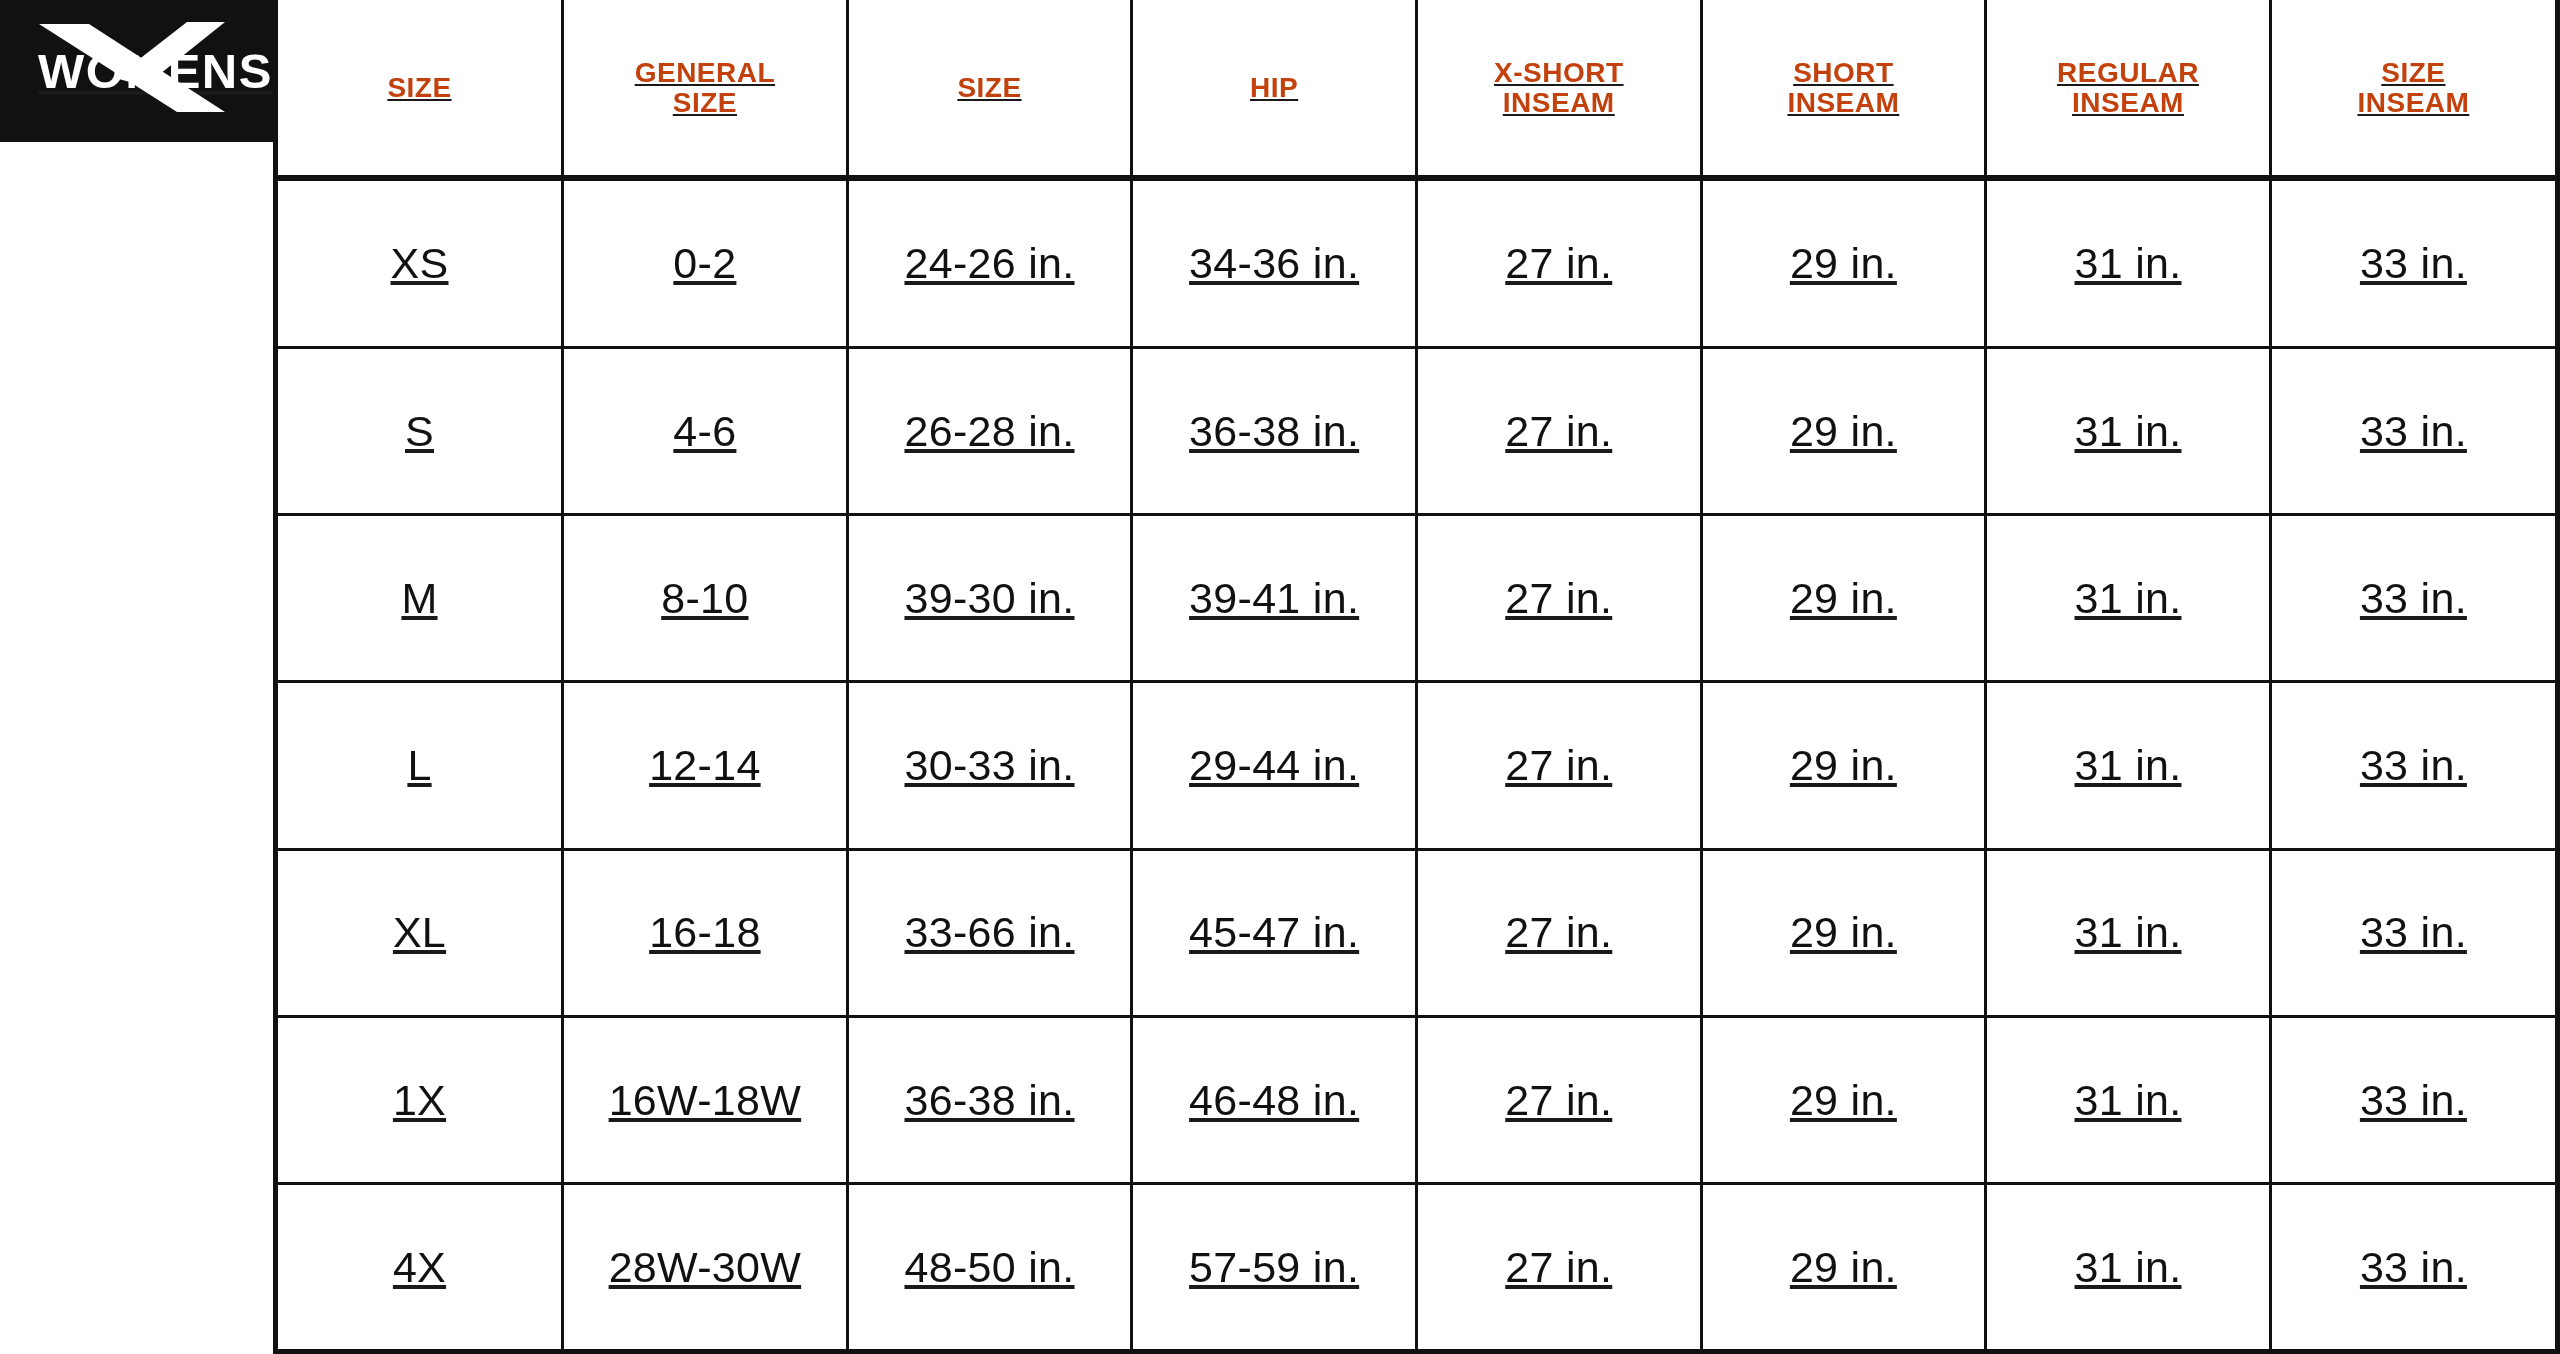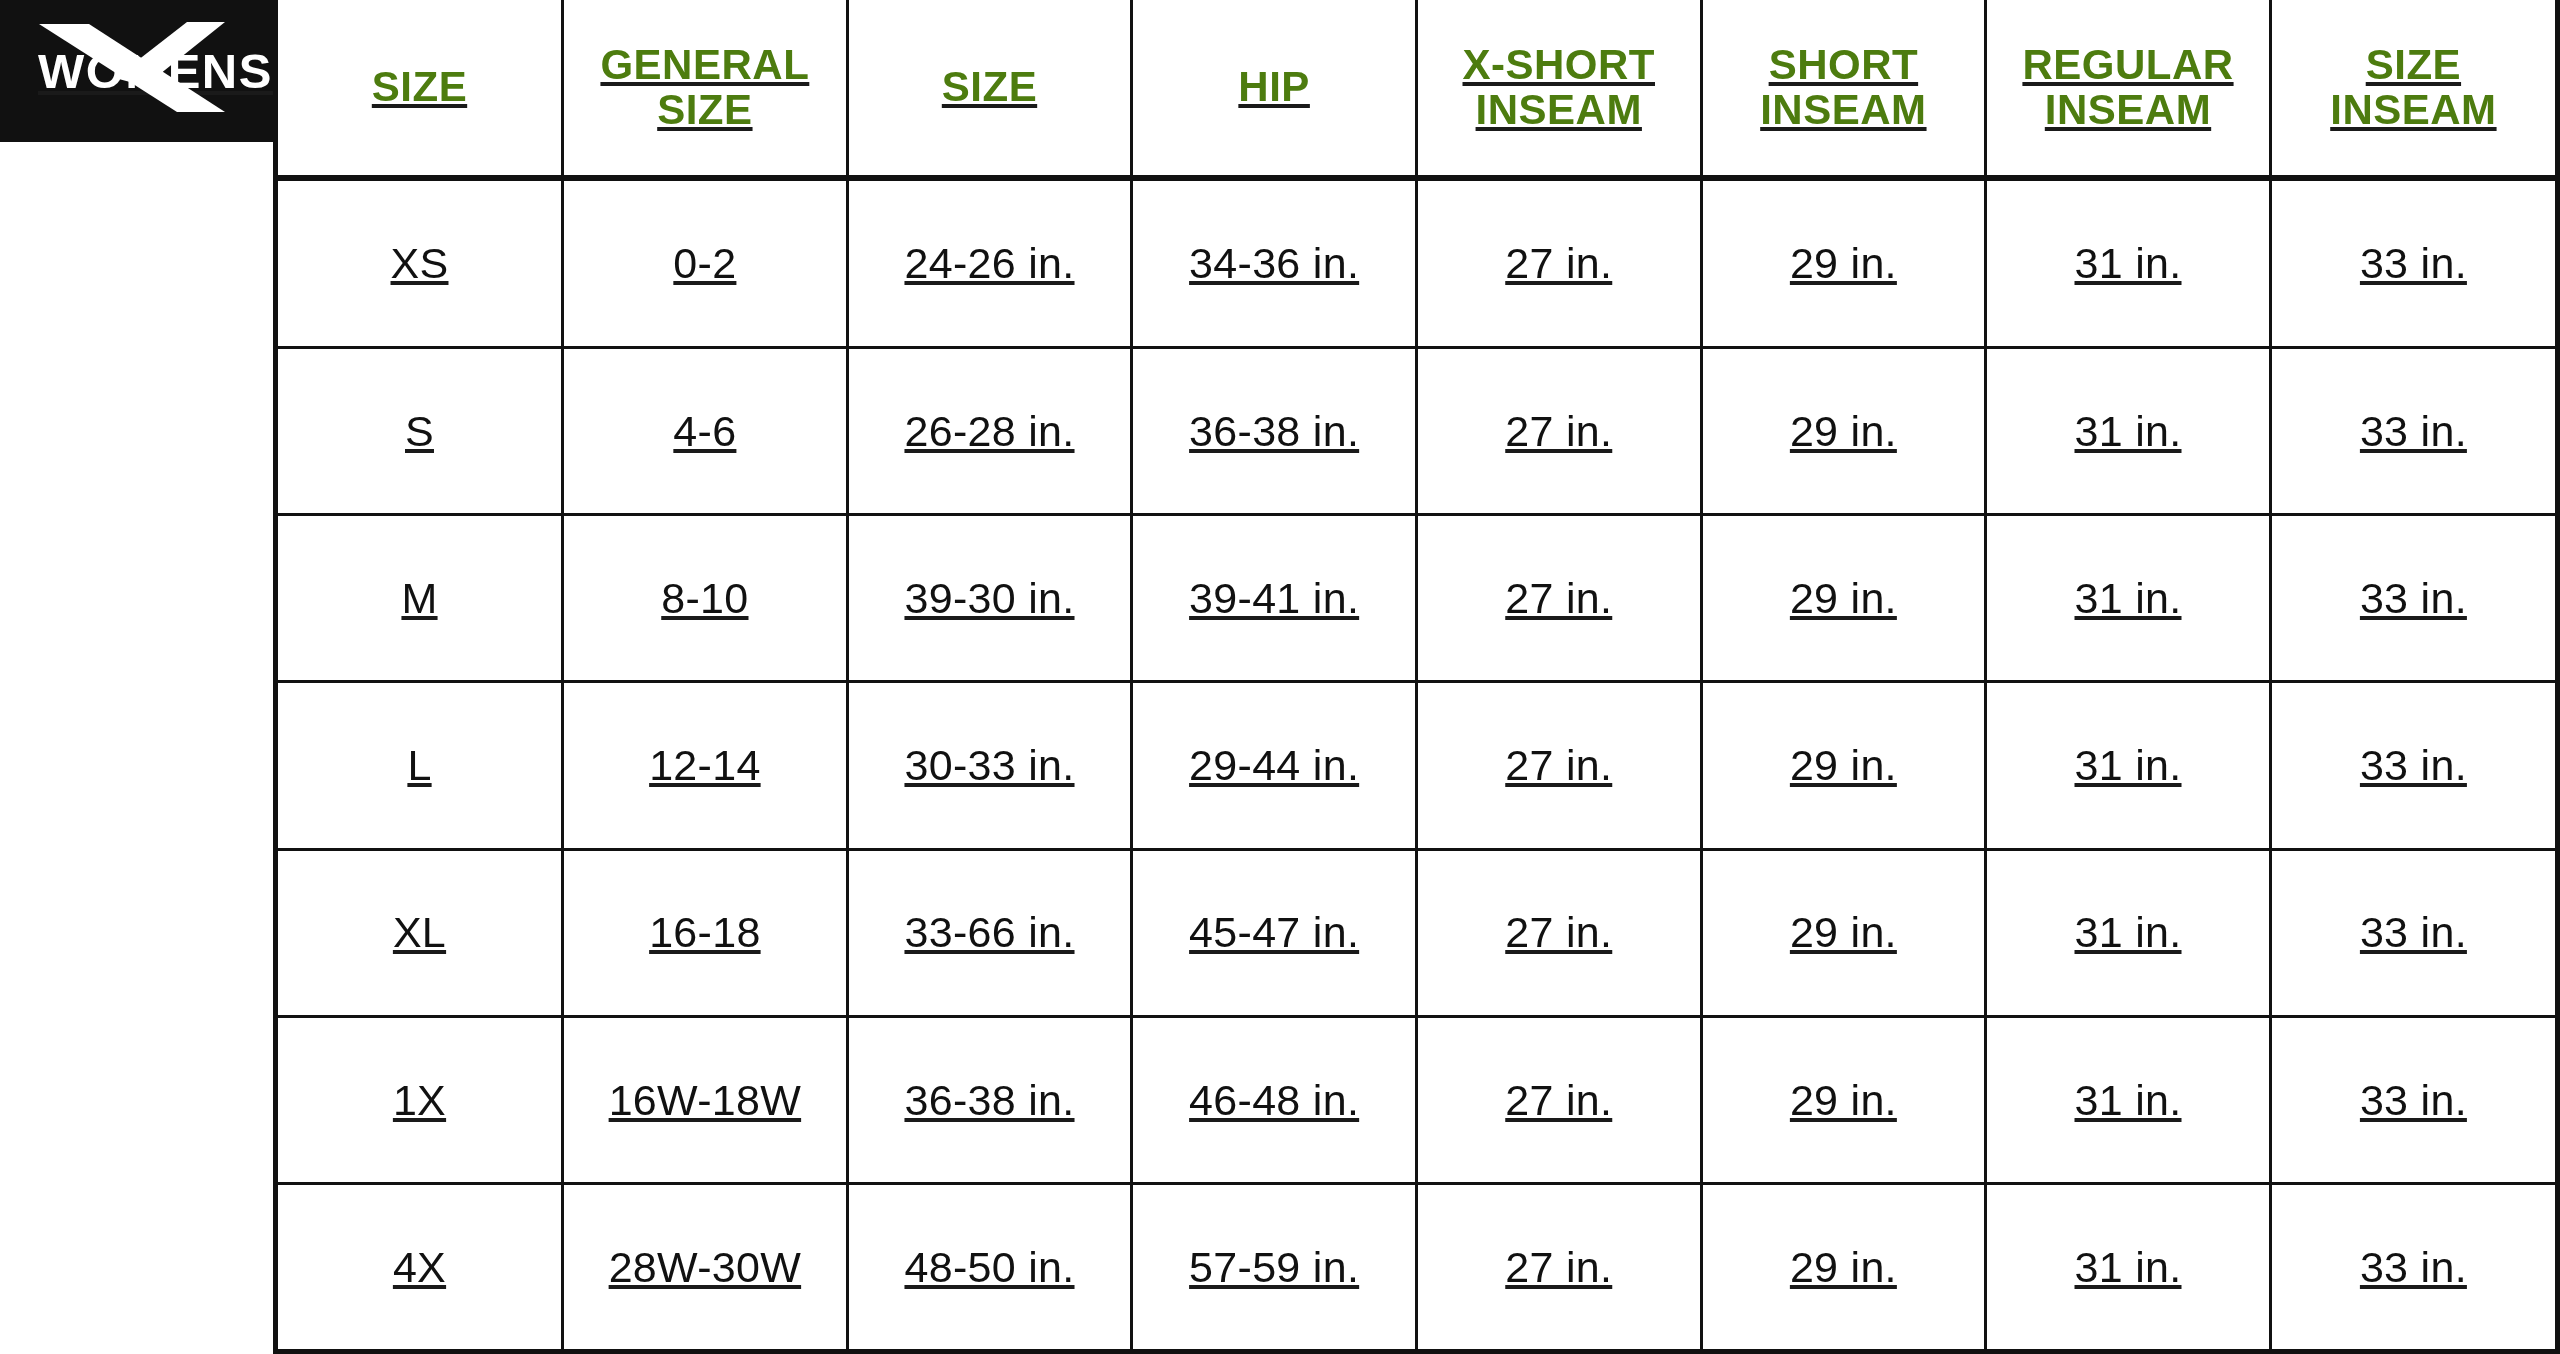--- a/index.html
+++ b/index.html
@@ -71,25 +71,25 @@
     border: 3px solid #111111;
     text-align: center;
     vertical-align: middle;
     background: #ffffff;
     padding: 0 4px;
   }
   table.size-table thead th {
     border-bottom: 6px solid #111111;
     border-top: none;
     font-weight: 700;
-    font-size: 42px;
+    font-size: 28px;
     line-height: 1.06;
     letter-spacing: 0.5px;
     height: 175px;
-    color: #4d7c0f;
+    color: #c2410c;
   }
   table.size-table thead th .two-line {
     display: block;
   }
   table.size-table tbody td {
     font-size: 43px;
     font-weight: 400;
     height: 116px;
     color: #111111;
     letter-spacing: 0.3px;

